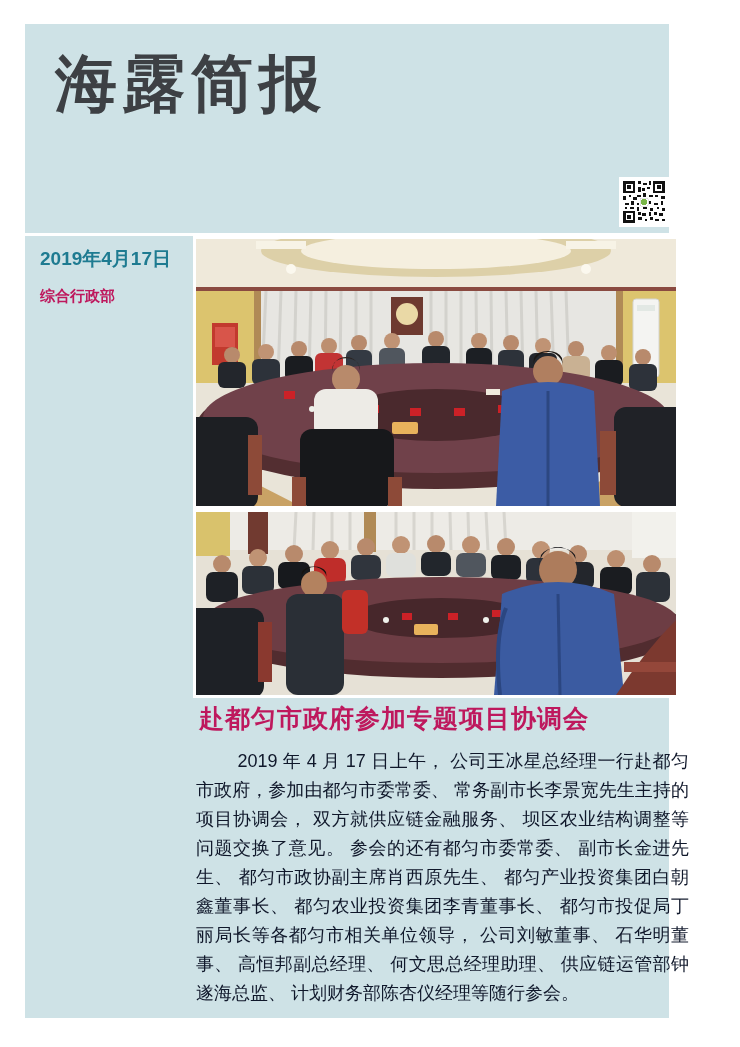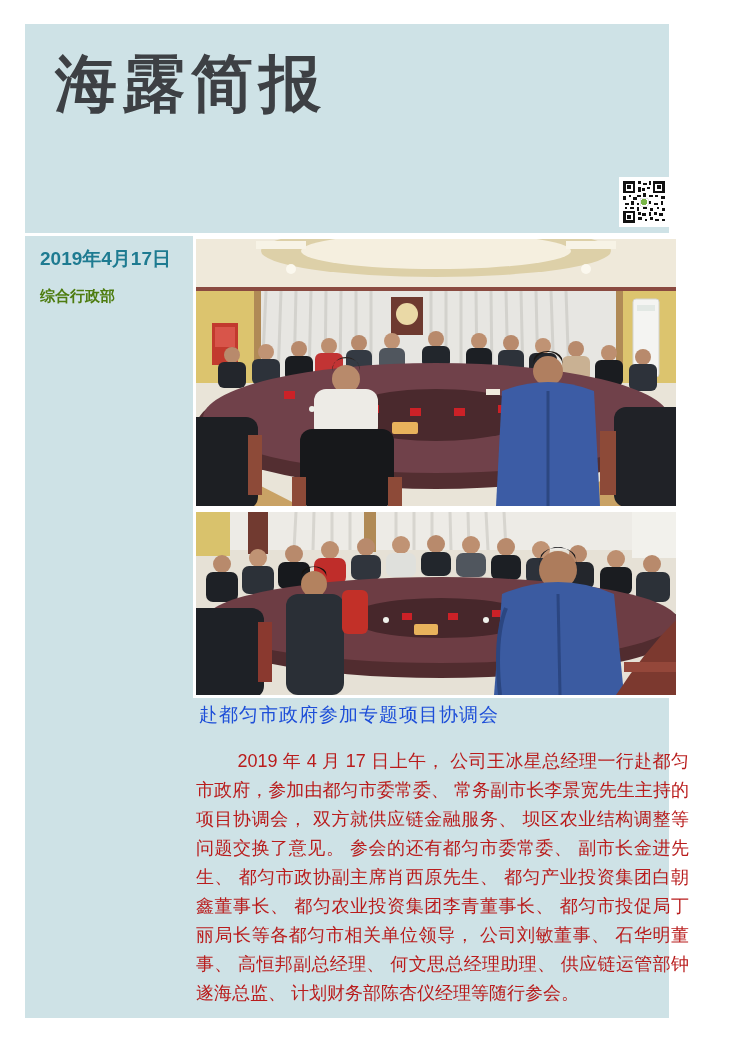--- a/index.html
+++ b/index.html
@@ -33,37 +33,37 @@
   .qr svg{display:block;width:100%;height:100%;}
   .header-rule{
     position:absolute;left:0;top:209px;width:691px;height:3px;background:#ffffff;
   }
   .side-date{
     position:absolute;left:15px;top:222px;
     font-size:19px;font-weight:700;color:#1e7b91;white-space:nowrap;
   }
   .side-dept{
     position:absolute;left:15px;top:263px;
-    font-size:15px;font-weight:700;color:#4d7c0f;white-space:nowrap;text-align:right;
+    font-size:15px;font-weight:700;color:#be185d;white-space:nowrap;text-align:right;
   }
   .photo-frame{
     position:absolute;left:168px;width:486px;
     background:#ffffff;padding:3px;box-sizing:border-box;
   }
   .photo-frame svg{display:block;width:100%;height:100%;}
   #photo1{top:212px;height:273px;}
   #photo2{top:485px;height:189px;}
   .headline{
     position:absolute;left:174px;top:678px;
-    font-size:19px;font-weight:400;color:#1d4ed8;white-space:nowrap;
+    font-size:25px;font-weight:700;color:#be185d;white-space:nowrap;
     letter-spacing:1px;
   }
   .body-text{
     position:absolute;left:171px;top:723px;width:493px;
-    font-size:18px;line-height:29px;color:#b91c1c;
+    font-size:18px;line-height:29px;color:#0f172a;
     text-align:justify;text-indent:2.3em;font-weight:500;
     text-justify:inter-ideograph;
   }
 </style>
 </head>
 <body>
 
 <div class="sheet">
 
   <div class="masthead-title">海露简报</div>

